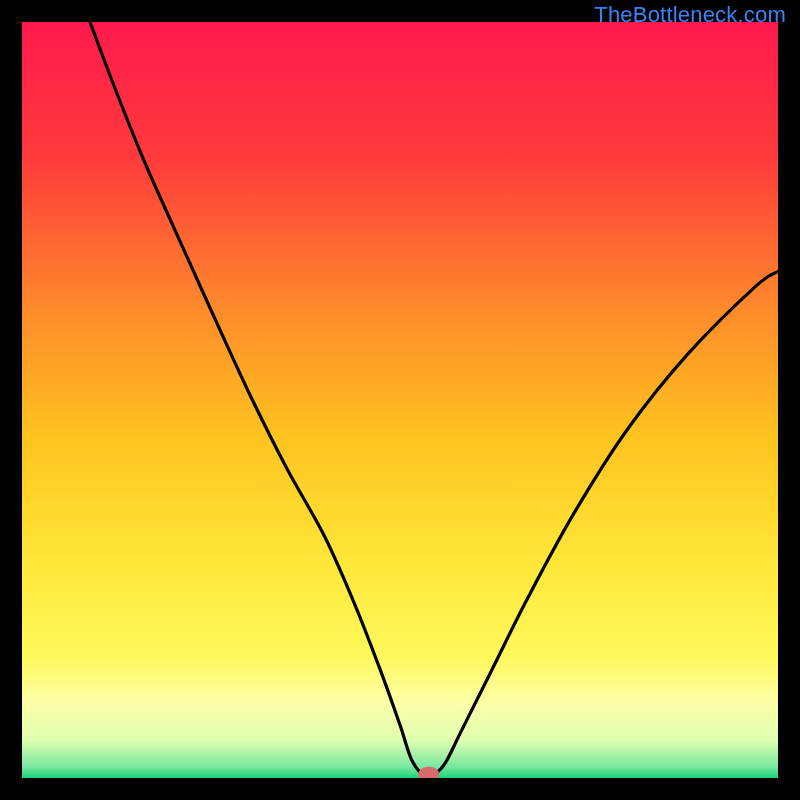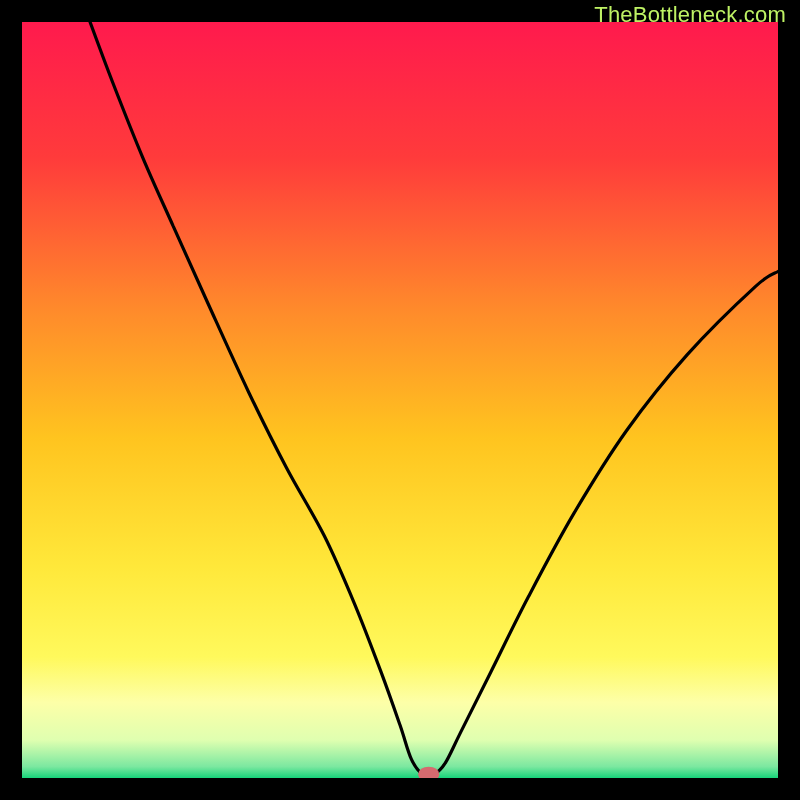--- a/index.html
+++ b/index.html
@@ -17,21 +17,21 @@
     width: 756px;
     height: 756px;
     background: #000;
   }
   .watermark {
     position: absolute;
     top: 2px;
     right: 14px;
     font-family: Arial, Helvetica, sans-serif;
     font-size: 22px;
-    color: #bef264;
+    color: #3b82f6;
     font-weight: 500;
     letter-spacing: 0.2px;
     margin-left: 33px;
   }
   svg { display: block; }
 </style>
 </head>
 <body>
 
 <div class="watermark">TheBottleneck.com</div>

